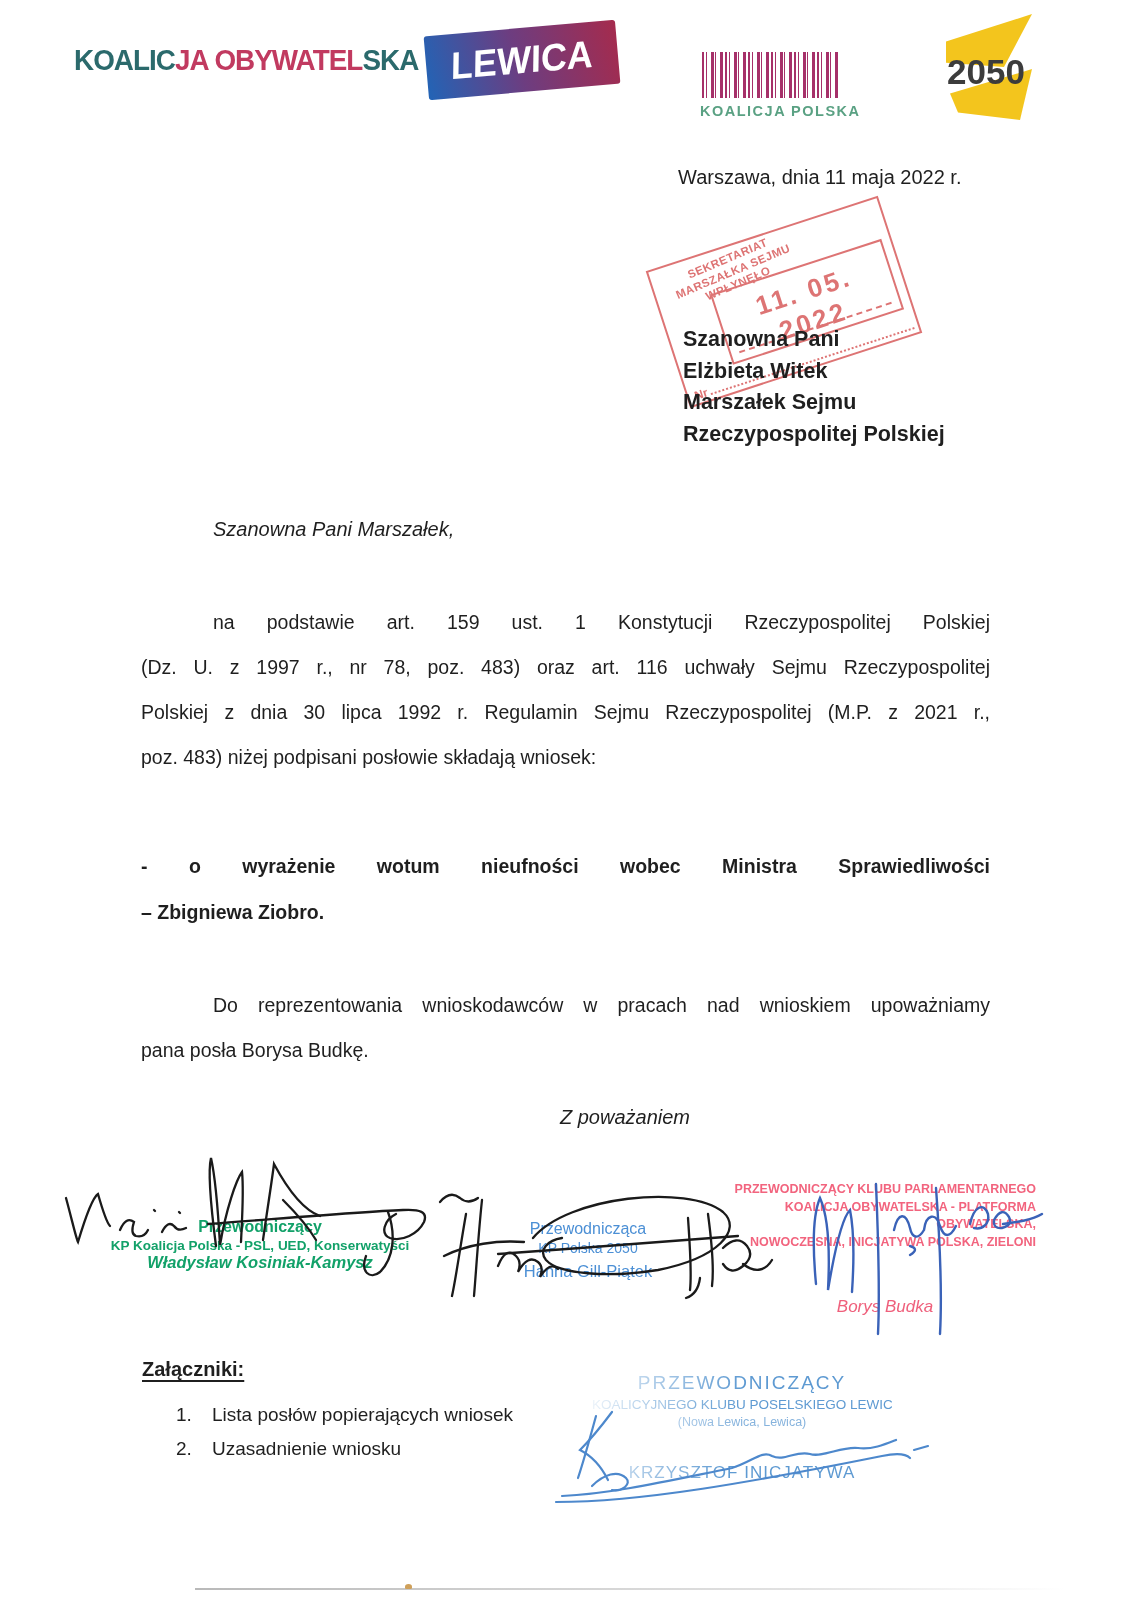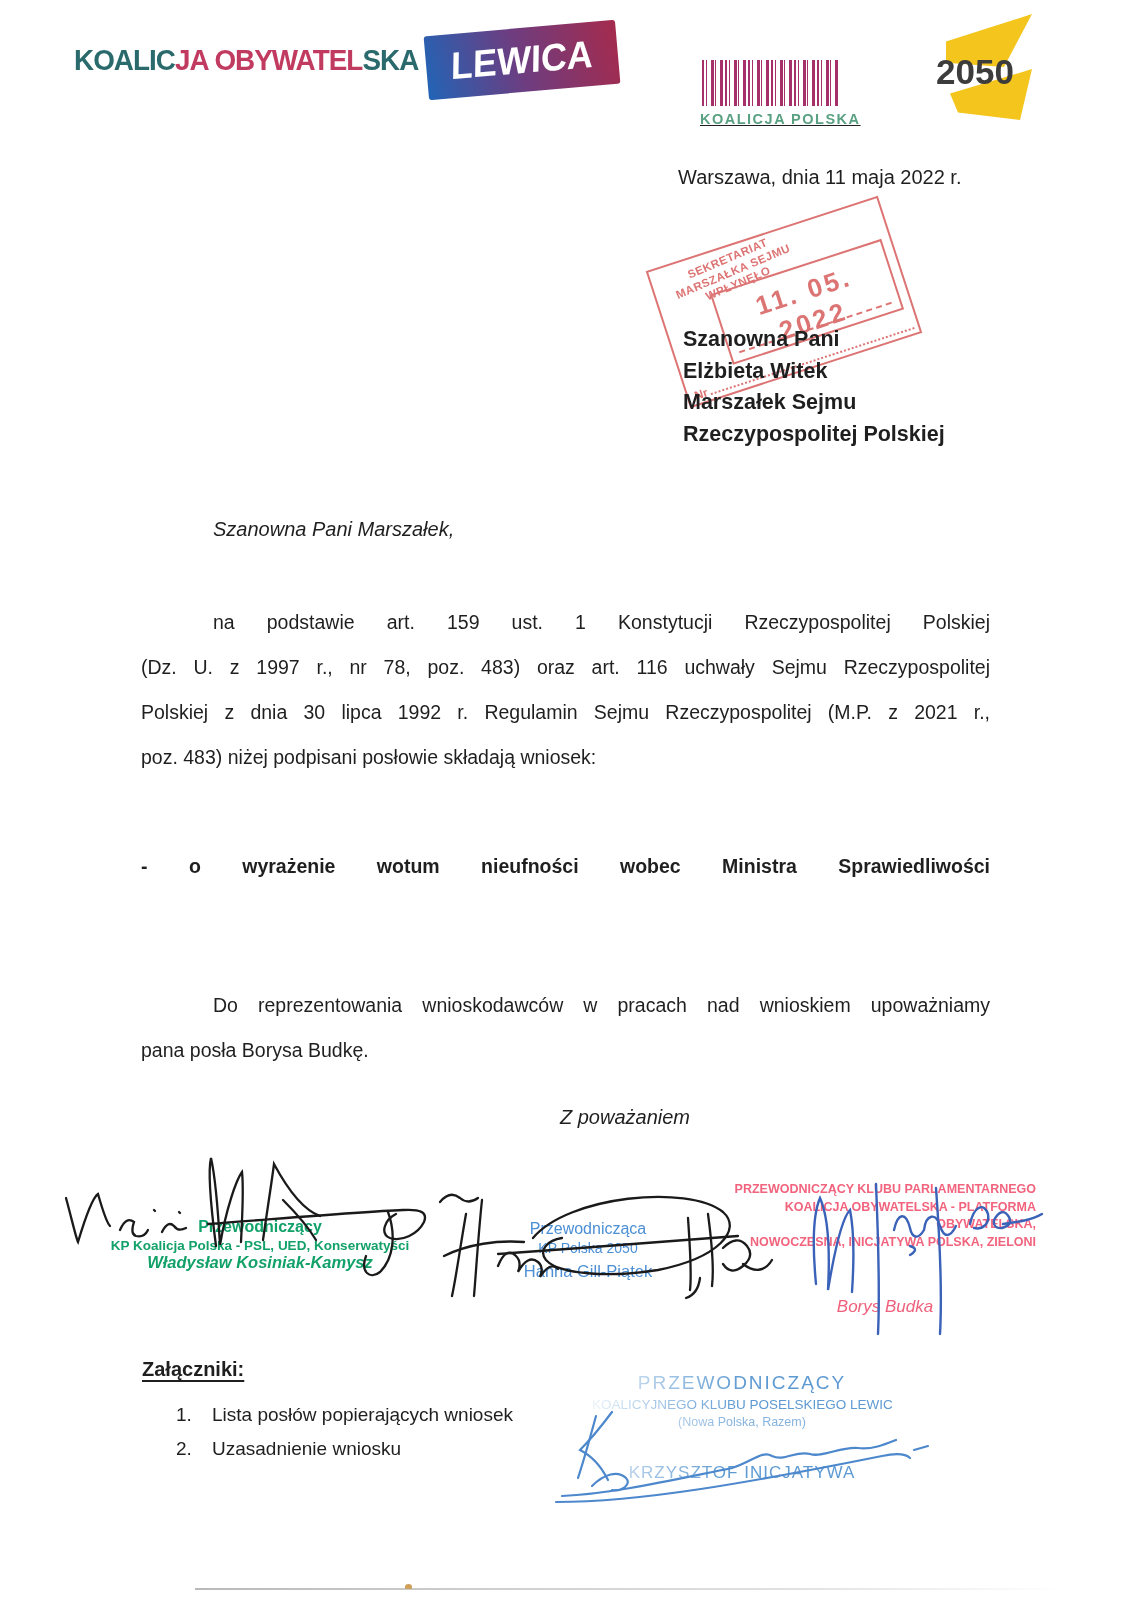--- a/index.html
+++ b/index.html
@@ -15,36 +15,36 @@
   
   .ko-logo{left:74px;top:44px;font-size:29px;font-weight:bold;letter-spacing:-1px;transform:scaleX(.96);transform-origin:left;white-space:nowrap;}
   .ko-teal{color:#2b6a6c;}
   .ko-red{color:#c13a60;}
 
   .lewica{left:426px;top:28px;width:192px;height:64px;transform:rotate(-5deg);
     background:linear-gradient(78deg,#2264b6 0%,#6d3d80 48%,#a52b4d 100%);
     border-radius:3px;display:flex;align-items:center;justify-content:center;}
   .lewica span{color:#fff;font-weight:bold;font-size:38px;letter-spacing:0;transform:skewX(-6deg) scaleX(.95);}
 
-  .kp{left:700px;top:60px;width:142px;text-align:right;text-decoration:underline;}
+  .kp{left:700px;top:52px;width:142px;text-align:right;}
   .barcode{width:138px;height:46px;margin:0 auto;
     background:repeating-linear-gradient(90deg,
       #a63069 0 2px,transparent 2px 4px,
       #a63069 4px 5px,transparent 5px 9px,
       #a63069 9px 12px,transparent 12px 13px,
       #a63069 13px 14px,transparent 14px 18px,
       #a63069 18px 21px,transparent 21px 23px);}
   .kp-label{margin-top:5px;color:#5aa183;font-weight:bold;font-size:14.5px;letter-spacing:1.5px;white-space:nowrap;}
 
   .p2050{left:936px;top:14px;width:100px;height:106px;}
   .p2050-top{position:absolute;left:0;top:0;width:100%;height:100%;background:#f3c51d;
     clip-path:polygon(10% 26%,96% 0%,68% 50%,10% 46%);}
   .p2050-bottom{position:absolute;left:0;top:0;width:100%;height:100%;background:#f3c51d;
     clip-path:polygon(14% 75%,96% 52%,84% 100%,22% 93%);}
-  .p2050-text{position:absolute;left:0;top:38px;width:100%;
+  .p2050-text{position:absolute;left:0;top:38px;width:100%;text-align:center;
     font-size:35px;font-weight:800;color:#3c3c3c;letter-spacing:0;}
 
   
   .dateline{left:678px;top:166px;font-size:20px;white-space:nowrap;}
 
   .stamp{left:662px;top:230px;width:240px;height:140px;transform:rotate(-18deg);
     border:2.5px solid #d96161;color:#d96161;opacity:.88;z-index:2;}
   .stamp-head{position:absolute;left:6px;top:5px;width:150px;text-align:center;
     font-size:11.5px;font-weight:bold;line-height:13.5px;letter-spacing:.5px;transform:rotate(-5deg);}
   .stamp-datebox{position:absolute;left:52px;top:40px;width:176px;height:70px;border:2.5px solid #d96161;}
@@ -154,20 +154,21 @@
 
   <div class="abs bodyblock p1">
     <div class="just indent">na podstawie art. 159 ust. 1 Konstytucji Rzeczypospolitej Polskiej</div>
     <div class="just">(Dz. U. z 1997 r., nr 78, poz. 483) oraz art. 116 uchwały Sejmu Rzeczypospolitej</div>
     <div class="just">Polskiej z dnia 30 lipca 1992 r. Regulamin Sejmu Rzeczypospolitej (M.P. z 2021 r.,</div>
     <div>poz. 483) niżej podpisani posłowie składają wniosek:</div>
   </div>
 
   <div class="abs bodyblock req">
     <div class="just">- o wyrażenie wotum nieufności wobec Ministra Sprawiedliwości</div>
+    <div>– Zbigniewa Ziobro.</div>
   </div>
 
   <div class="abs bodyblock p2">
     <div class="just indent">Do reprezentowania wnioskodawców w pracach nad wnioskiem upoważniamy</div>
     <div>pana posła Borysa Budkę.</div>
   </div>
 
   <div class="abs closing">Z poważaniem</div>
 
   <div class="abs sig-caption cap-kosiniak">
@@ -185,21 +186,21 @@
   <div class="abs sig-caption cap-budka">
     <div class="r">PRZEWODNICZĄCY KLUBU PARLAMENTARNEGO</div>
     <div class="r">KOALICJA OBYWATELSKA - PLATFORMA OBYWATELSKA,</div>
     <div class="r">NOWOCZESNA, INICJATYWA POLSKA, ZIELONI</div>
     <div class="nm">Borys Budka</div>
   </div>
 
   <div class="abs sig-caption cap-gawkowski">
     <div class="r1">PRZEWODNICZĄCY</div>
     <div class="r2">KOALICYJNEGO KLUBU POSELSKIEGO LEWICY</div>
-    <div class="r3">(Nowa Polska, Razem)</div>
+    <div class="r3">(Nowa Lewica, Lewica)</div>
     <div class="nm">KRZYSZTOF INICJATYWA</div>
   </div>
 
   <svg class="abs sig-svg" style="left:58px;top:1150px" width="440" height="155" viewBox="0 0 440 155">
     <g fill="none" stroke="#1a1a1a" stroke-width="2.3" stroke-linecap="round">
       <path d="M8,48 C14,70 18,88 20,92 C26,72 34,48 40,44 C44,58 48,72 52,76"></path>
       <path d="M62,80 q6,-14 14,-8 q-4,12 2,14 q8,2 12,-6"></path>
       <path d="M96,60 l1,1"></path>
       <path d="M104,82 q6,-12 12,-6 q4,6 12,2"></path>
       <path d="M121,62 l1,1"></path>

